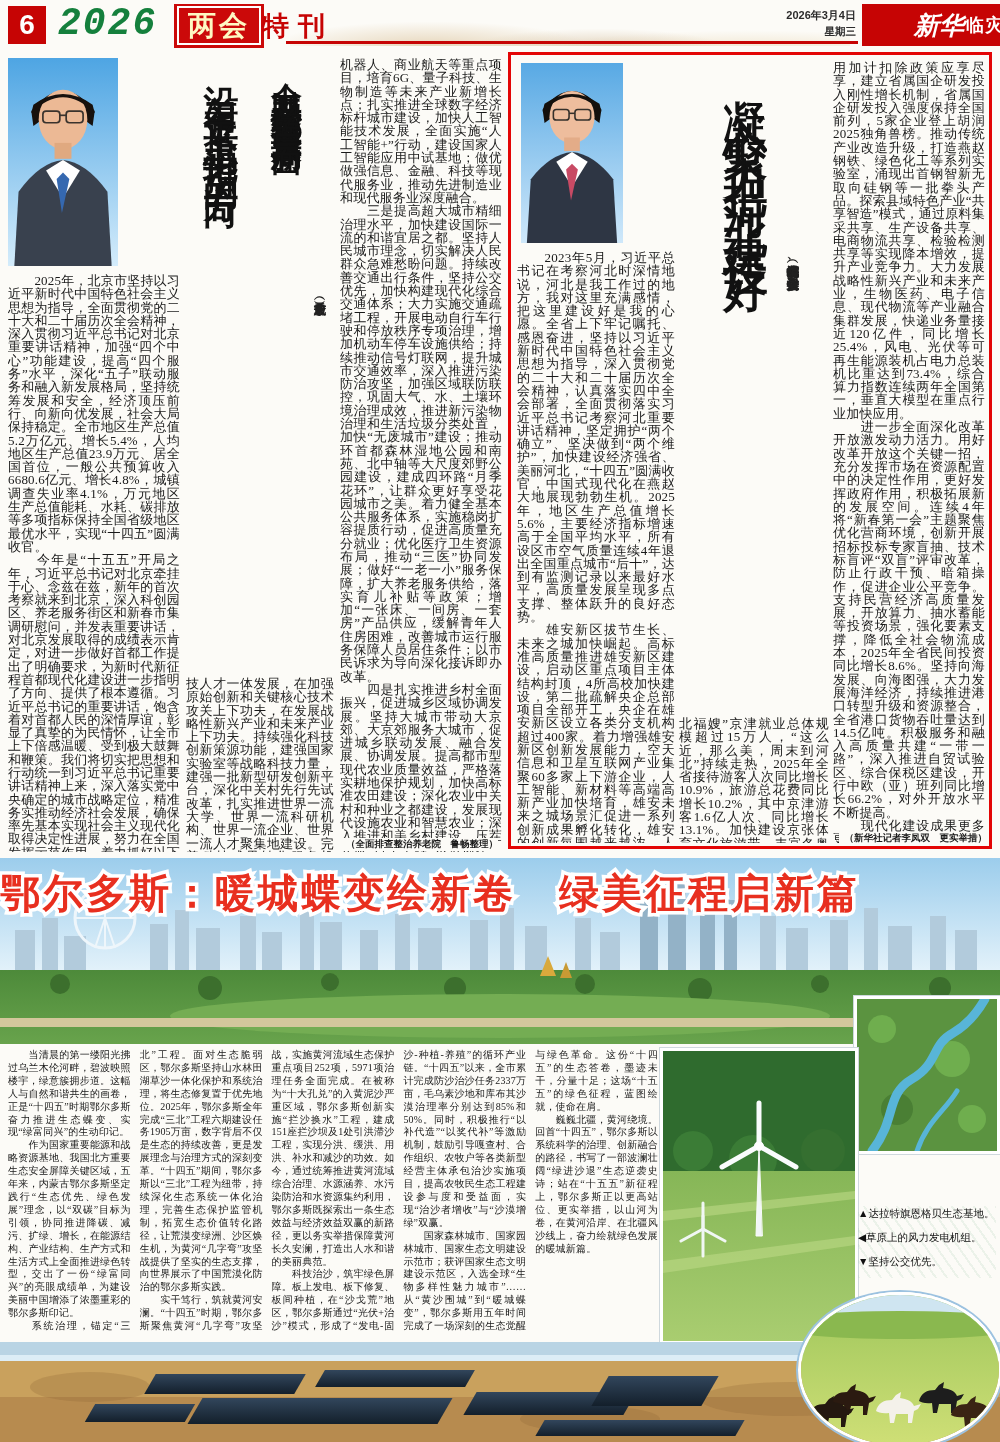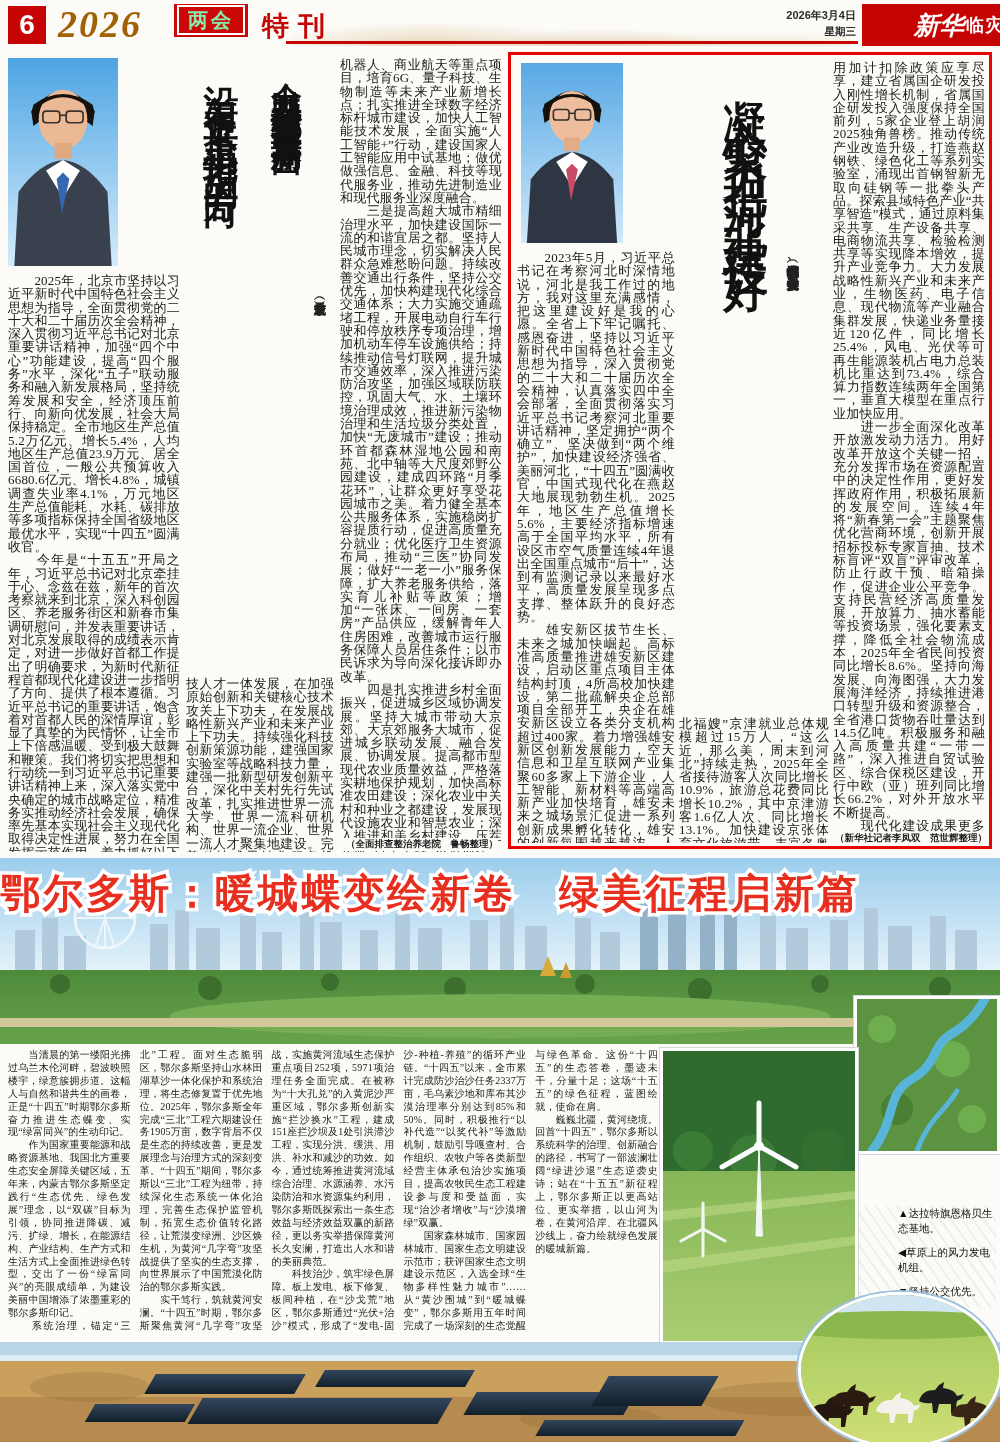--- a/index.html
+++ b/index.html
@@ -9,23 +9,23 @@
   .hdr{position:absolute;left:0;top:0;width:1000px;height:52px;}
   .hdr-art{position:absolute;left:290px;top:0;width:560px;height:46px;
     background:
       radial-gradient(ellipse 45% 90% at 25% 105%, rgba(209,178,128,.55), transparent 65%),
       radial-gradient(ellipse 40% 80% at 55% 110%, rgba(186,150,100,.45), transparent 60%),
       radial-gradient(ellipse 55% 70% at 82% 115%, rgba(226,204,160,.55), transparent 70%);}
   .pagenum{position:absolute;left:8px;top:6px;width:38px;height:38px;background:#c60404;color:#fff;
     font-weight:bold;font-size:28px;display:flex;align-items:center;justify-content:center;
     font-family:"Liberation Sans",sans-serif;}
   .yr{position:absolute;left:58px;top:2px;font-size:38px;font-weight:bold;font-style:italic;
-    color:#a16207;font-family:Liberation Serif, serif;letter-spacing:2px;}
+    color:#15803d;font-family:Liberation Mono, monospace;letter-spacing:2px;}
   .seal{position:absolute;left:174px;top:4px;background:#cb0909;padding:3px;}
-  .seal-in{border:2px solid #fff;padding:2px 9px;color:#86efac;font-size:20px;font-weight:bold;letter-spacing:3px;}
+  .seal-in{border:2px solid #fff;padding:2px 9px;color:#fef9c3;font-size:28px;font-weight:bold;letter-spacing:3px;}
   .tekan{position:absolute;left:262px;top:8px;font-size:27px;font-weight:bold;color:#c60404;letter-spacing:9px;}
   .hdr-rule{position:absolute;left:286px;top:41px;width:572px;height:3px;background:#c60404;}
   .dateblk{position:absolute;left:740px;top:8px;width:116px;text-align:right;
     font-family:"Liberation Sans",sans-serif;color:#2b2b2b;}
   .dateblk .d1{font-size:11px;font-weight:bold;}
   .dateblk .d2{font-size:10.5px;font-weight:bold;margin-top:2px;}
   .mast{position:absolute;left:862px;top:4px;width:136px;height:42px;background:#c60404;color:#fff;
     display:flex;align-items:center;justify-content:center;padding-left:48px;}
   .mast .mx{font-size:25px;font-weight:bold;font-style:italic;margin-right:2px;}
   .mast .mt{font-size:18px;font-weight:bold;letter-spacing:1px;}
@@ -65,21 +65,21 @@
   .ord-hl .stroke{color:#fff;-webkit-text-stroke:7px #fff;
     text-shadow:0 0 3px #fff,2px 2px 0 #fff,-2px -2px 0 #fff,2px -2px 0 #fff,-2px 2px 0 #fff;}
   .ord-hl .fill{position:absolute;left:0;top:0;color:#e82f1f;}
   .ord-body{left:8px;top:191px;width:650px;height:291px;
     column-count:5;column-gap:9px;font-size:10px;line-height:12.9px;column-fill:auto;}
   .img-river{left:854px;top:138px;width:140px;height:152px;border:3px solid #fff;box-shadow:0 0 0 1px #cfd8dd;}
   .img-turb{left:660px;top:190px;width:192px;height:290px;border:3px solid #fff;box-shadow:0 0 0 1px #cfd8dd;}
   .caps{position:absolute;left:858px;top:348px;width:138px;
     font-size:10.5px;line-height:15px;color:#111;
     background:repeating-linear-gradient(55deg,rgba(160,200,170,.18) 0 2px,transparent 2px 9px);}
-  .caps div{margin-bottom:9px;margin-left:40px;}
+  .caps div{margin-bottom:9px;}
   .img-solar{position:absolute;left:0;top:484px;width:1000px;height:100px;overflow:hidden;
     background:linear-gradient(#b9d4e4 0 13px,#dcedf6 13px 19px,#c9a15d 19px 55px,#b78b4f 55px 100%);}
   .pnl{position:absolute;transform:skewX(-30deg);background:linear-gradient(#32465c,#131f2b);}
   .img-horses{position:absolute;left:798px;top:434px;width:198px;height:150px;border-radius:50%;
     border:3px solid #fff;box-shadow:0 0 0 2px #9cc2e0;overflow:hidden;}
   .dune{position:absolute;border-radius:50%;background:rgba(140,100,50,.25);}
 </style>
 </head>
 <body>
 
@@ -170,21 +170,21 @@
 　　雄安新区拔节生长、未来之城加快崛起。高标准高质量推进雄安新区建设，启动区重点项目主体结构封顶，4所高校加快建设，第二批疏解央企总部项目全部开工，央企在雄安新区设立各类分支机构超过400家。着力增强雄安新区创新发展能力，空天信息和卫星互联网产业集聚60多家上下游企业，人工智能、新材料等高端高新产业加快培育，雄安未来之城场景汇促进一系列创新成果孵化转化，雄安的创新氛围越来越浓、人气越来越旺。积极推进城市治理现代化，提升宜业宜居水平，白洋淀水质稳定保持在地表水Ⅲ类，智能、绿色、创新成为雄安新区的亮丽名片。
 　　京津冀协同发展不断走深走实。抢抓重大机遇，在对接京津、服务京津中加快发展自己，为使京津冀成为中国式现代化建设的先行区、示范区贡献力量。深化协同创新和产业协作，积极融入北京（京津冀）国际科技创新中心建设，吸纳京津技术合同成交额连续两年全国第一，机器人、新能源和智能网联汽车等6条产业链和生命健康、安全应急装备等5个产业集群加快发展，从不同方向打造联通京津的经济廊道，“河北净菜”北京市场占有率超过43%，“河</div>
     <div class="vtitle hb-title">凝心聚力把河北建设好</div>
     <div class="vbyline hb-by">倪岳峰（河北省委书记、省人大常委会主任）</div>
     <div class="colbody hb-c2">北福嫂”京津就业总体规模超过15万人，“这么近，那么美，周末到河北”持续走热，2025年全省接待游客人次同比增长10.9%，旅游总花费同比增长10.2%，其中京津游客1.6亿人次、同比增长13.1%。加快建设京张体育文化旅游带，丰富冬奥场馆功能，崇礼夏季接待游客数量超过冬季。
 　　现代化产业体系建设迈出坚实步伐。积极营造有利于普遍技术进步的良好环境，坚持以科技创新引领产业创新，因地制宜发展新质生产力。强化企业创新主体地位，以山河为卷</div>
     <div class="colbody hb-c3">用加计扣除政策应享尽享，建立省属国企研发投入刚性增长机制，省属国企研发投入强度保持全国前列，5家企业登上胡润2025独角兽榜。推动传统产业改造升级，打造燕赵钢铁、绿色化工等系列实验室，涌现出首钢智新无取向硅钢等一批拳头产品。探索县域特色产业“共享智造”模式，通过原料集采共享、生产设备共享、电商物流共享、检验检测共享等实现降本增效，提升产业竞争力。大力发展战略性新兴产业和未来产业，生物医药、电子信息、现代物流等产业融合集群发展，快递业务量接近120亿件，同比增长25.4%，风电、光伏等可再生能源装机占电力总装机比重达到73.4%，综合算力指数连续两年全国第一，垂直大模型在重点行业加快应用。
 　　进一步全面深化改革开放激发动力活力。用好改革开放这个关键一招，充分发挥市场在资源配置中的决定性作用，更好发挥政府作用，积极拓展新的发展空间。连续4年将“新春第一会”主题聚焦优化营商环境，创新开展招标投标专家盲抽、技术标盲评“双盲”评审改革，防止行政干预、暗箱操作，促进企业公平竞争。支持民营经济高质量发展，开放算力、抽水蓄能等投资场景，强化要素支撑，降低全社会物流成本，2025年全省民间投资同比增长8.6%。坚持向海发展、向海图强，大力发展海洋经济，持续推进港口转型升级和资源整合，全省港口货物吞吐量达到14.5亿吨。积极服务和融入高质量共建“一带一路”，深入推进自贸试验区、综合保税区建设，开行中欧（亚）班列同比增长66.2%，对外开放水平不断提高。
 　　现代化建设成果更多更公平惠及人民群众。认真践行以人民为中心的发展思想，用心用情解决群众急难愁盼问题，不断增强群众的获得感、幸福感、安全感。精准办好民生实事，每年谋划实施20项民生工程，4万多名“爱心爸妈”结对帮扶留守儿童、困境儿童，全省人均预期寿命达到全国平均水平并持续增长，常住人口2024年净流入2万人、2025年净流入3万人，越来越多的创业者、奋斗者来到河北，扎根河北。深入推进精神文明建设，去年10个市、县获评第七届全国文明城市，数量是前六届的总和，“全国双拥模范城”实现设区市全覆盖。有效应对洪涝灾害，临灾预警“叫应”机制到村到户到人，最大限度减少了人员伤亡和财产损失。
 　　今年是中国共产党成立105周年，是“十五五”开局之年，我们将牢记习近平总书记殷切嘱托，树立和践行正确政绩观，完整准确全面贯彻新发展理念，扎实推动“十五五”时期高质量发展，解放思想、奋发进取，加快建设经济强省、美丽河北，奋力谱写中国式现代化建设河北篇章，为以中国式现代化全面推进强国建设、民族复兴伟业作出新的更大贡献。</div>
-    <div class="credit">（新华社记者李凤双　范世辉整理）</div>
+    <div class="credit">（新华社记者李凤双　更实举措）</div>
   </article>
 
   <section class="ordos">
 
     <div class="photo ord-photo" style="left:0;top:0;">
       <svg viewBox="0 0 1000 186" preserveAspectRatio="none">
         <defs>
           <linearGradient id="osky" x1="0" y1="0" x2="0" y2="1">
             <stop offset="0" stop-color="#9ccdec"></stop>
               <stop offset="1" stop-color="#e7f4fb"></stop>

